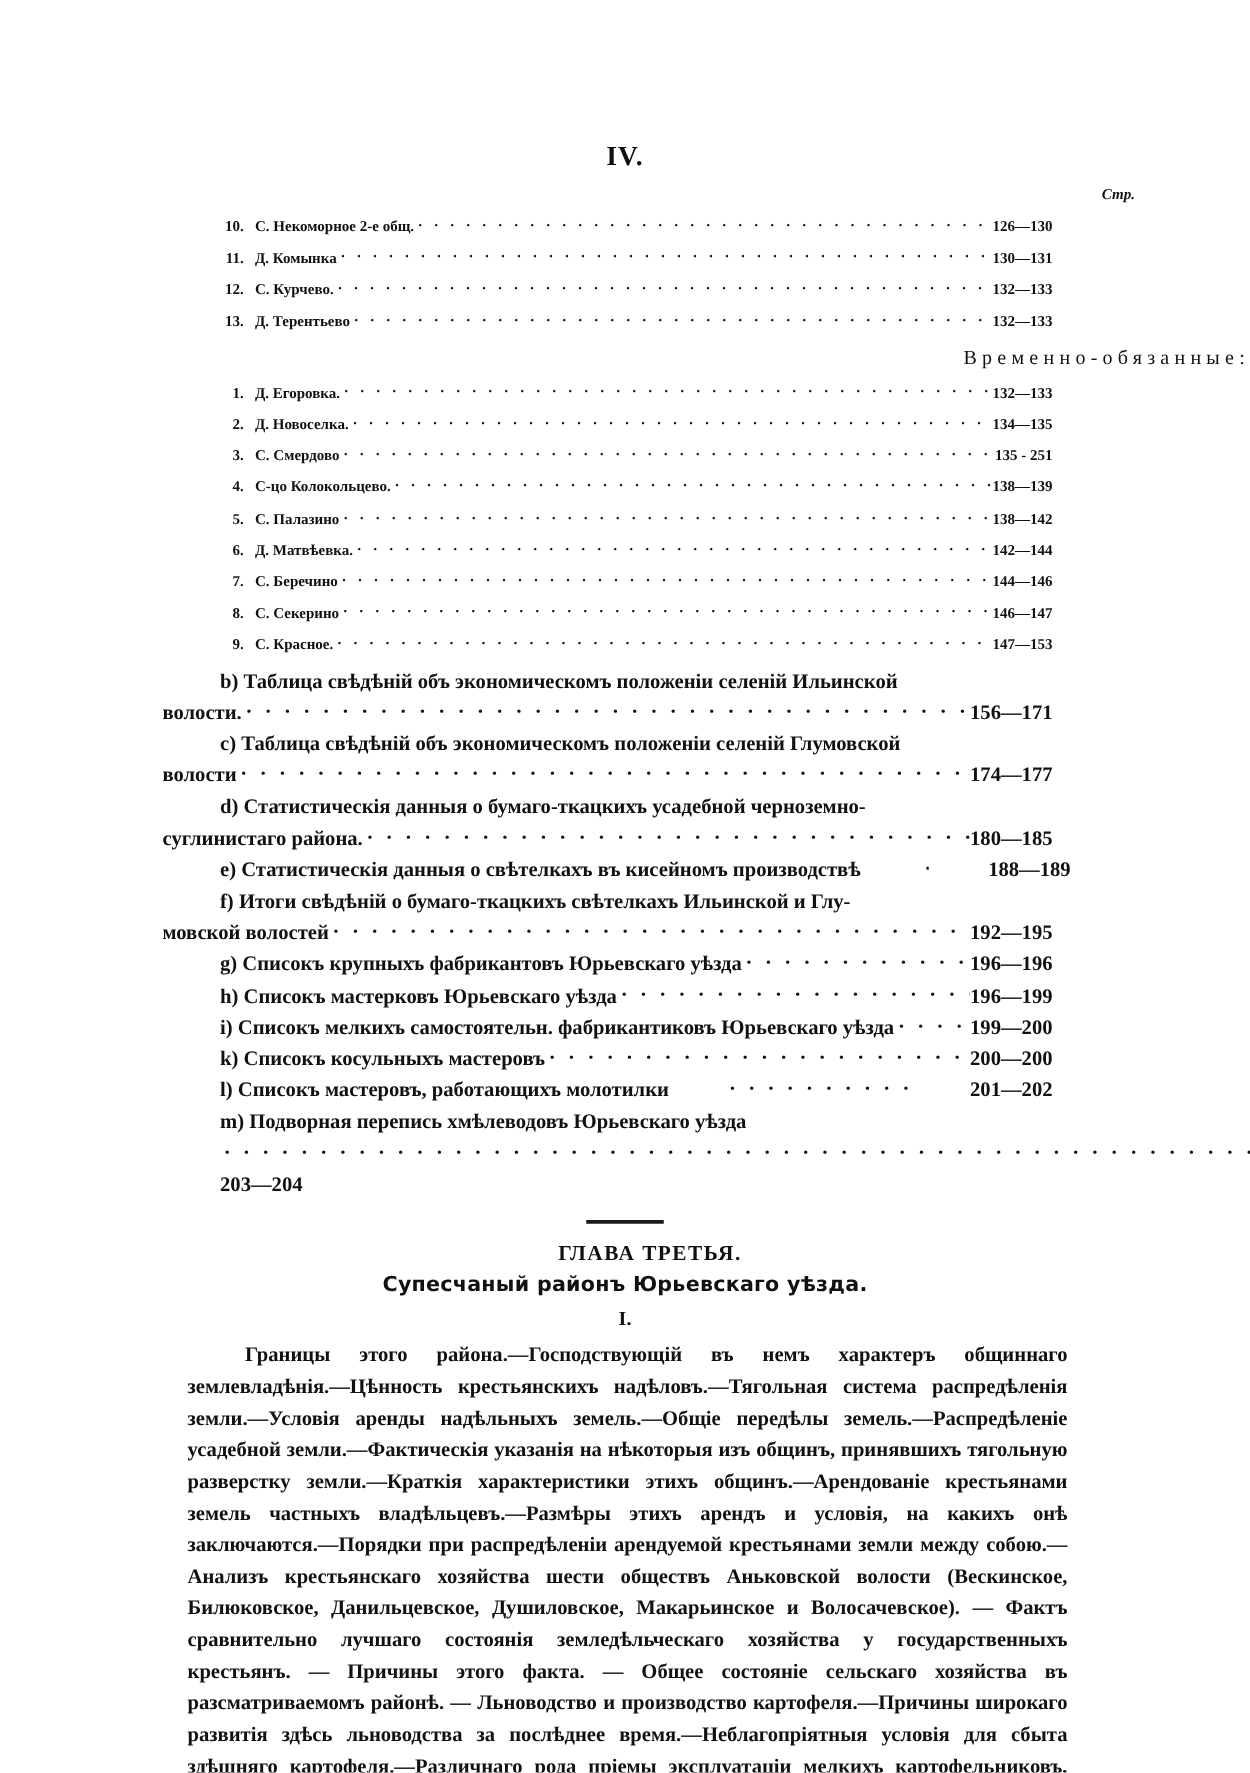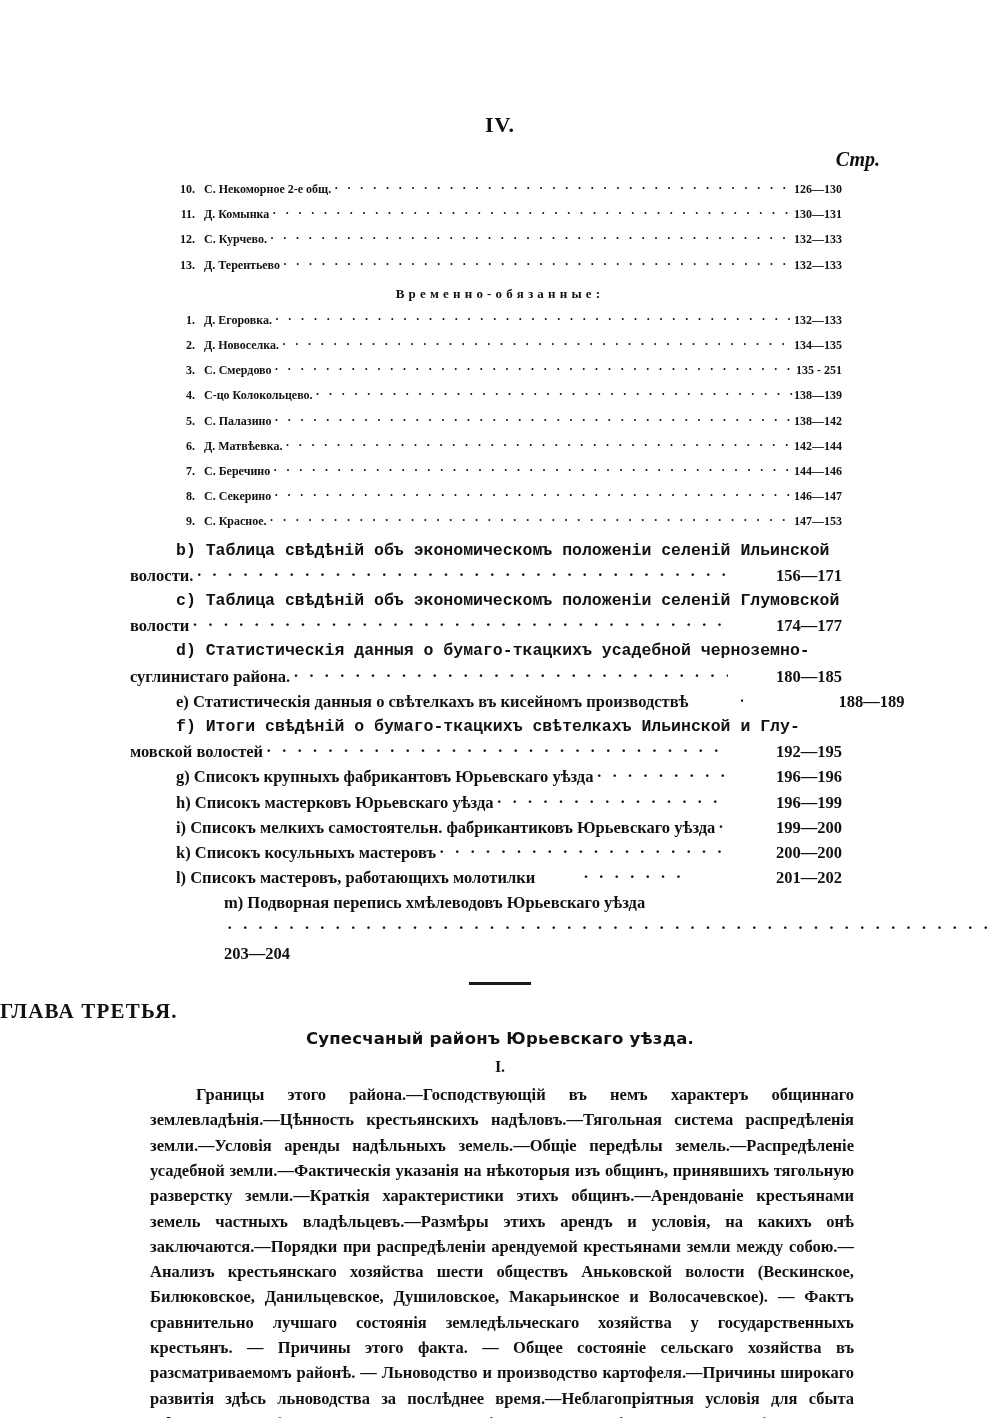--- a/index.html
+++ b/index.html
@@ -19,22 +19,22 @@
     font-weight:bold;
     letter-spacing:1px;
     margin-top:112px;
   }
 
   
   .col-head {
     text-align:right;
     font-style:italic;
     font-weight:bold;
-    font-size:20px;
-    padding-right:120px;
+    font-size:12px;
+    padding-right:92px;
     margin-top:10px;
   }
 
   
   .toc { margin:6px 158px 0 165px; }
 
   .toc-row {
     display:flex;
     align-items:baseline;
     font-size:12px;
@@ -50,57 +50,58 @@
     white-space:nowrap;
     padding:0 3px;
     letter-spacing:2.9px;
     font-weight:bold;
     transform:translateY(-1px);
   }
   .toc-pages { flex:0 0 auto; text-align:right; }
 
   
   .toc-section {
-    text-align:center;
-    font-size:13px;
-    font-weight:bold;
+    text-align:right;
+    font-size:16px;
+    font-weight:normal;
     letter-spacing:4.2px;
     margin:8px 0 6px 0;
   }
 
   
   .lettered { margin:3px 158px 0 130px; }
   .let-block {
     font-size:16.5px;
     font-weight:bold;
     line-height:25.2px;
   }
-  .let-first { text-indent:46px;font-family:Liberation Mono, monospace; }
+  .let-first { text-indent:46px; }
   .let-line { display:flex; align-items:baseline; white-space:nowrap; }
   .let-line .txt { flex:0 0 auto; }
   .let-line .lead {
     flex:1 1 auto; overflow:hidden; white-space:nowrap;
     letter-spacing:2.9px; padding:0 3px; transform:translateY(-1px);
   }
-  .let-line .pages { flex:0 0 auto;margin-left:48px; }
+  .let-line .pages { flex:0 0 auto; }
 
   
   .divider {
     width:62px; height:0;
     border-top:3px solid #1a1a1a;
     margin:16px auto 14px auto;
   }
 
   
   .ch-title {
-    text-align:left;
-    font-size:21px;
+    text-align:center;
+    font-size:17px;
     font-weight:bold;
     letter-spacing:1.2px;
     margin:0 0 5px 0;
+    padding-left:40px;
   }
   .ch-sub {
     text-align:center;
     font-family:"DejaVu Sans", sans-serif;
     font-size:16.5px;
     font-weight:bold;
     letter-spacing:0.2px;
     margin:0 0 10px 0;
   }
   .ch-sec {

